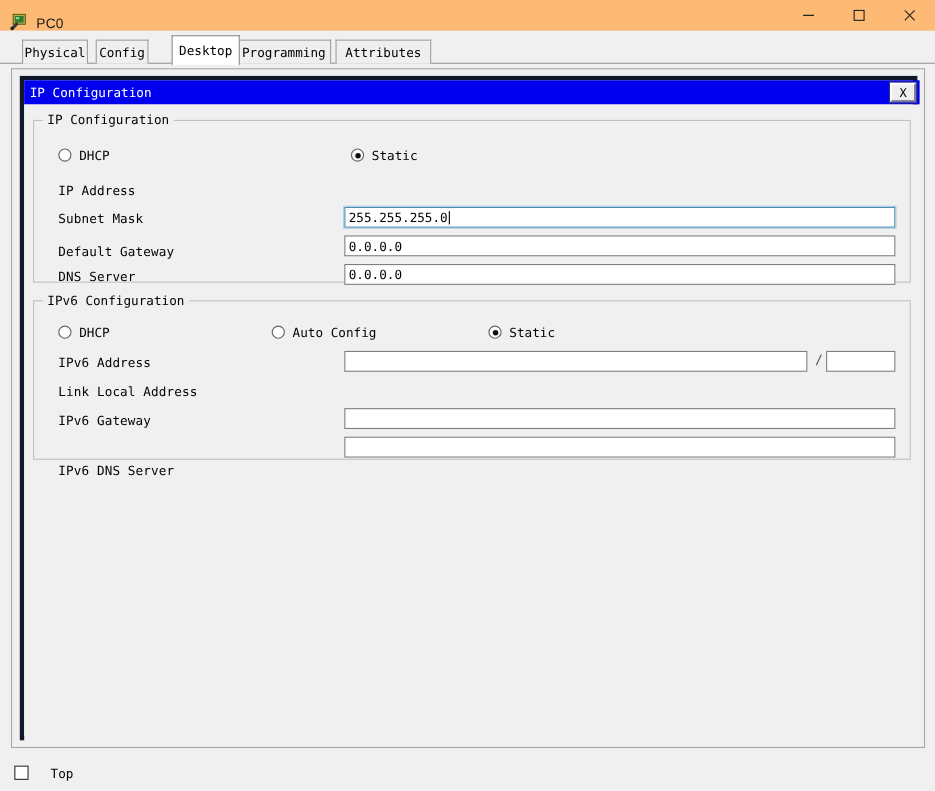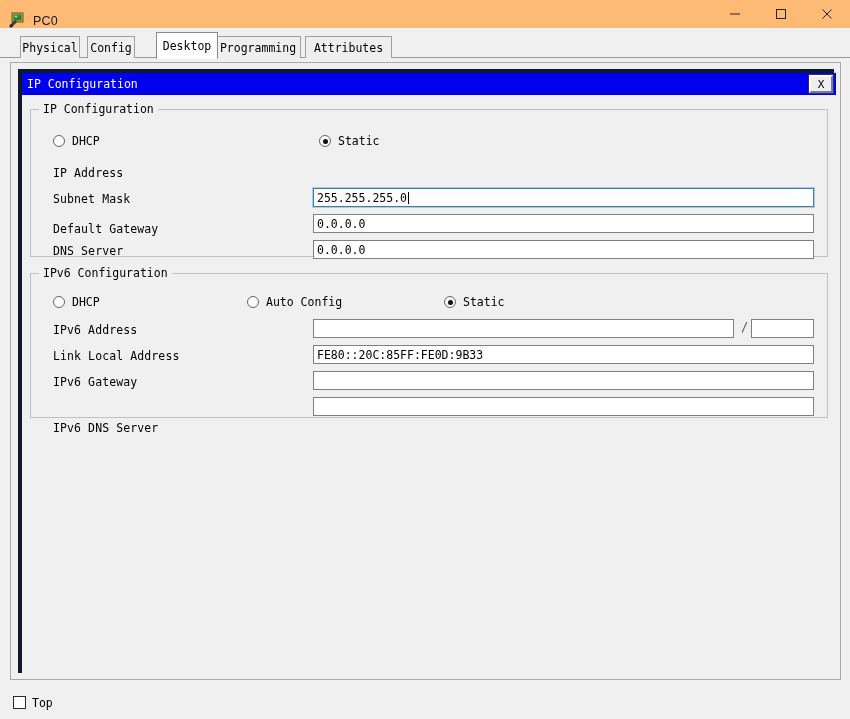--- a/index.html
+++ b/index.html
@@ -241,21 +241,21 @@
   }
   .chk {
     width: 13px; height: 13px;
     border: 1px solid #2a2a2a;
     background: #ffffff;
     box-sizing: border-box;
     margin-left: 13px;
     flex: none;
   }
   .chk-label {
-    margin-left: 6px;
+    margin-left: 20px;
     font-size: 11.5px;
     color: #000;
   }
 </style>
 </head>
 <body>
 
 <div class="titlebar">
   <span class="win-icon">
     <svg width="16" height="16" viewBox="0 0 16 16">
@@ -367,23 +367,20 @@
         <span class="flabel" style="left:22px; top:49px;">IPv6 Address</span>
         <div class="field" style="left:282px; top:45px; width:421px;">
           <span></span>
         </div>
         <span class="slash" style="left:710px; top:46px;">/</span>
         <div class="field" style="left:720px; top:45px; width:63px;">
           <span></span>
         </div>
 
         <span class="flabel" style="left:22px; top:75px;">Link Local Address</span>
-        <div class="field" style="left:282px; top:71px; width:501px;">
-          <span>FE80::20C:85FF:FE0D:9B33</span>
-        </div>
 
         <span class="flabel" style="left:22px; top:101px;">IPv6 Gateway</span>
         <div class="field" style="left:282px; top:97px; width:501px;">
           <span></span>
         </div>
 
         <span class="flabel" style="left:22px; top:127px;margin-top:20px;">IPv6 DNS Server</span>
         <div class="field" style="left:282px; top:123px; width:501px;">
           <span></span>
         </div>

